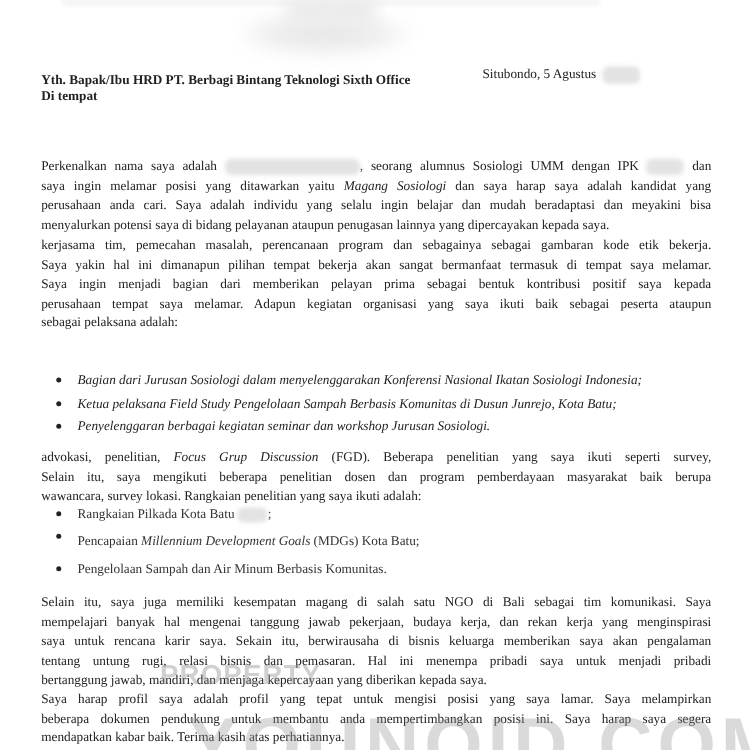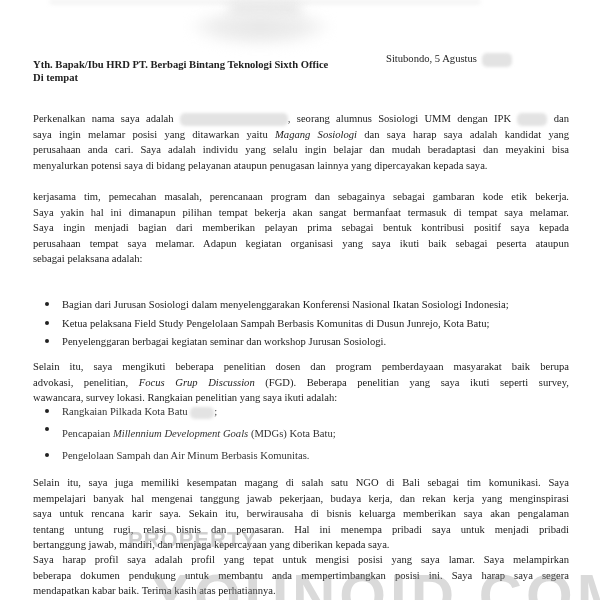--- a/index.html
+++ b/index.html
@@ -73,49 +73,49 @@
   <div class="addr">
     <div>Yth. Bapak/Ibu HRD PT. Berbagi  Bintang Teknologi Sixth Office</div>
     <div>Di tempat</div>
   </div>
 
   <div class="dateline">
     <span>Situbondo, 5 Agustus</span>
     <span class="blur-box" style="width:30px;height:14px;margin-left:2px;"></span>
   </div>
 
-  <div class="p" style="top:111px;">
+  <div class="p" style="top:126px;">
     <span class="ln">
       <span>Perkenalkan nama saya adalah</span>
       <span class="blur-box" style="width:108px;height:13px;"></span><span>, seorang alumnus Sosiologi UMM dengan IPK</span>
       <span class="blur-box" style="width:30px;height:13px;"></span>
       <span>dan</span>
     </span>
     <span class="ln"><span>saya ingin melamar posisi yang ditawarkan yaitu </span><i>Magang Sosiologi</i><span> dan saya harap saya adalah kandidat yang</span></span>
     <span class="ln">perusahaan anda cari. Saya adalah individu yang selalu ingin belajar dan mudah beradaptasi dan meyakini bisa</span>
     <span class="ln last">menyalurkan  potensi saya di bidang pelayanan ataupun penugasan lainnya yang dipercayakan kepada saya.</span>
   </div>
 
   <div class="p" style="top:189px;">
     <span class="ln">kerjasama tim, pemecahan masalah, perencanaan program dan sebagainya sebagai gambaran kode etik bekerja.</span>
     <span class="ln">Saya yakin hal ini dimanapun pilihan tempat bekerja akan sangat bermanfaat termasuk di tempat saya melamar.</span>
     <span class="ln">Saya ingin menjadi bagian dari memberikan pelayan prima sebagai bentuk kontribusi positif saya kepada</span>
     <span class="ln">perusahaan tempat saya melamar.  Adapun kegiatan organisasi yang saya ikuti baik sebagai peserta ataupun</span>
     <span class="ln last">sebagai pelaksana adalah:</span>
   </div>
 
-  <ul class="blist" style="top:296px; line-height:18.5px;">
+  <ul class="blist" style="top:296px; line-height:18.5px;font-style:italic;">
     <li>Bagian dari Jurusan Sosiologi dalam menyelenggarakan Konferensi Nasional Ikatan Sosiologi Indonesia;</li>
     <li>Ketua pelaksana Field Study Pengelolaan Sampah Berbasis Komunitas di Dusun Junrejo, Kota Batu;</li>
     <li>Penyelenggaran berbagai kegiatan seminar dan workshop Jurusan Sosiologi.</li>
   </ul>
 
   <div class="p" style="top:359px;">
+    <span class="ln"><span>advokasi, penelitian, </span><i>Focus Grup Discussion</i><span> (FGD). Beberapa penelitian yang saya ikuti seperti survey,</span></span>
     <span class="ln">Selain itu, saya mengikuti beberapa penelitian dosen dan program pemberdayaan masyarakat baik berupa</span>
-    <span class="ln"><span>advokasi, penelitian, </span><i>Focus Grup Discussion</i><span> (FGD). Beberapa penelitian yang saya ikuti seperti survey,</span></span>
     <span class="ln last">wawancara, survey lokasi. Rangkaian penelitian yang saya ikuti adalah:</span>
   </div>
 
   <ul class="blist" style="top:403px; line-height:26px; color:#333;">
     <li style="line-height:18px;"><span>Rangkaian Pilkada Kota Batu</span> <span class="blur-box" style="width:24px;height:12px;"></span><span>;</span></li>
     <li><span>Pencapaian </span><i>Millennium Development Goals</i><span> (MDGs) Kota Batu;</span></li>
     <li style="line-height:18px;">Pengelolaan Sampah dan Air Minum Berbasis Komunitas.</li>
   </ul>
 
   <div class="p" style="top:475px;">

